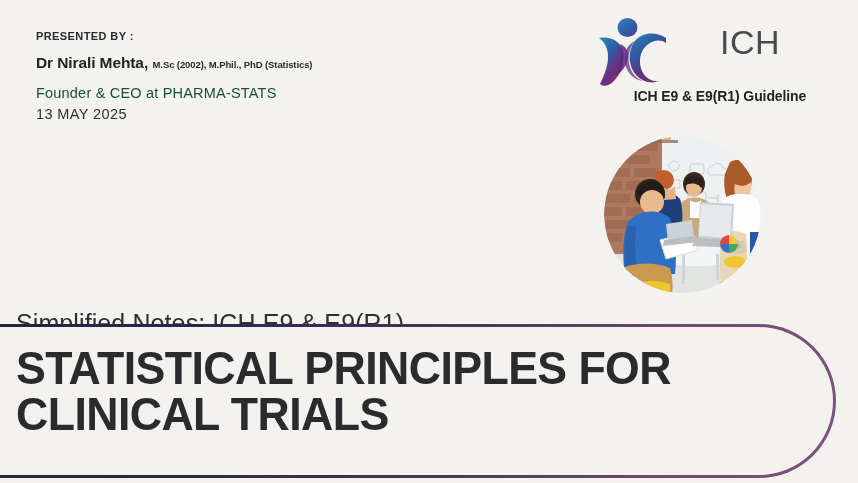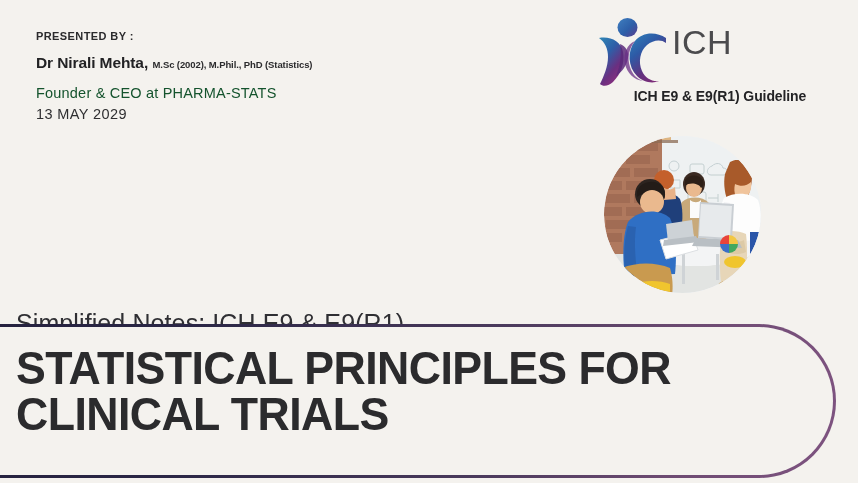--- a/index.html
+++ b/index.html
@@ -29,21 +29,21 @@
     margin-top:12px; font-size:14.5px; font-weight:300; color:#14532d;
     letter-spacing:.2px; line-height:1.25;
   }
   .pres-date {
     margin-top:3px; font-size:14.5px; font-weight:300; color:#2f2f31;
     letter-spacing:.4px; line-height:1.25;
   }
 
   
   .logo-block { position:absolute; left:596px; top:14px; width:248px; }
-  .logo-row { display:flex; align-items:flex-start; }
+  .logo-row { display:flex; align-items:flex-start;gap:48px; }
   .logo-mark { width:74px; height:72px; flex:0 0 74px; margin-top:2px; }
   .logo-text { margin-left:2px; padding-top:12px; }
   .logo-ich {
     font-size:34px; font-weight:400; color:#4b4b4d; letter-spacing:.5px;
     line-height:.95; font-family:"Liberation Sans", sans-serif;
   }
   .logo-tag {
     font-size:12.4px; font-weight:400; color:#6b6b6d; letter-spacing:-.1px;
     margin-top:1px; white-space:nowrap;
   }
@@ -89,21 +89,21 @@
 
 <div class="slide">
 
   <div class="presenter">
     <div class="presented-by">PRESENTED BY :</div>
     <div class="name-line">
       <span class="pres-name">Dr Nirali Mehta,</span>
       <span class="pres-degrees">M.Sc (2002), M.Phil., PhD (Statistics)</span>
     </div>
     <div class="pres-role">Founder &amp; CEO at PHARMA-STATS</div>
-    <div class="pres-date">13 MAY 2029</div>
+    <div class="pres-date">13 MAY 2025</div>
   </div>
 
   <div class="logo-block">
     <div class="logo-row">
       <div class="logo-mark">
         <svg viewBox="0 0 74 72" xmlns="http://www.w3.org/2000/svg">
           <defs>
             <linearGradient id="gHead" x1="0" y1="0" x2="1" y2="1">
               <stop offset="0%" stop-color="#3f7fc0"></stop>
               <stop offset="55%" stop-color="#2d5fa8"></stop>

